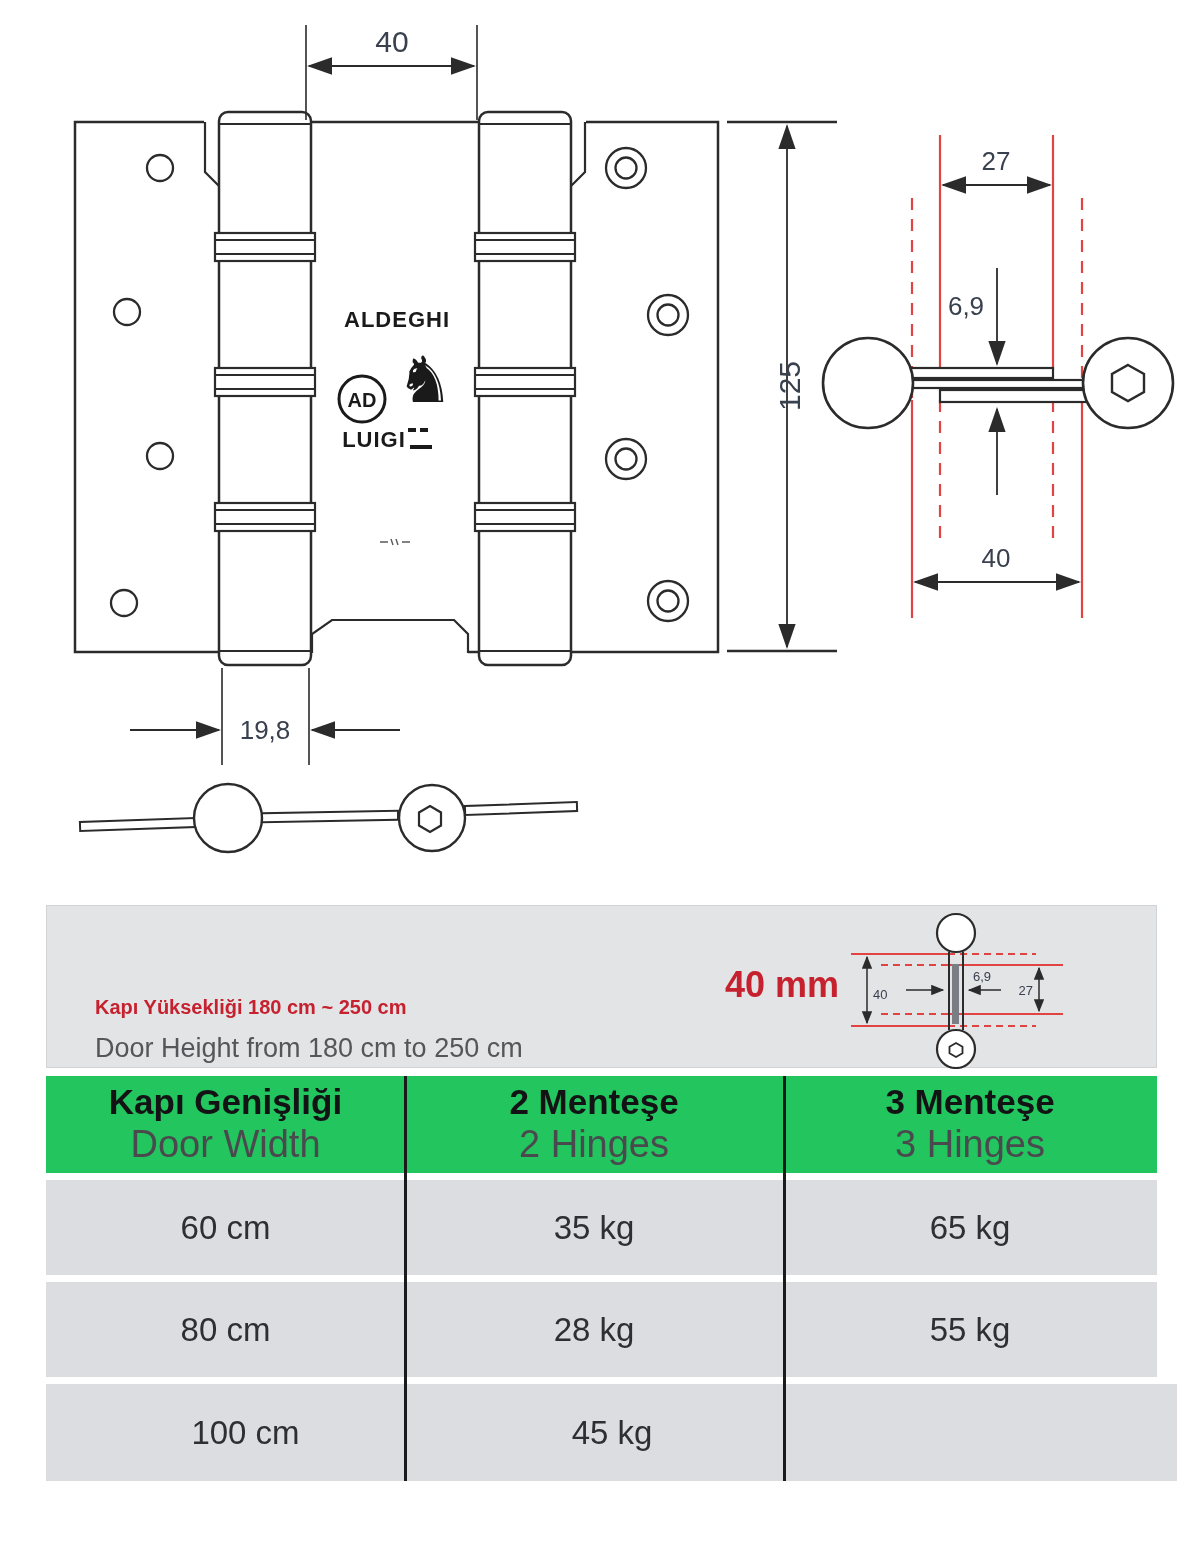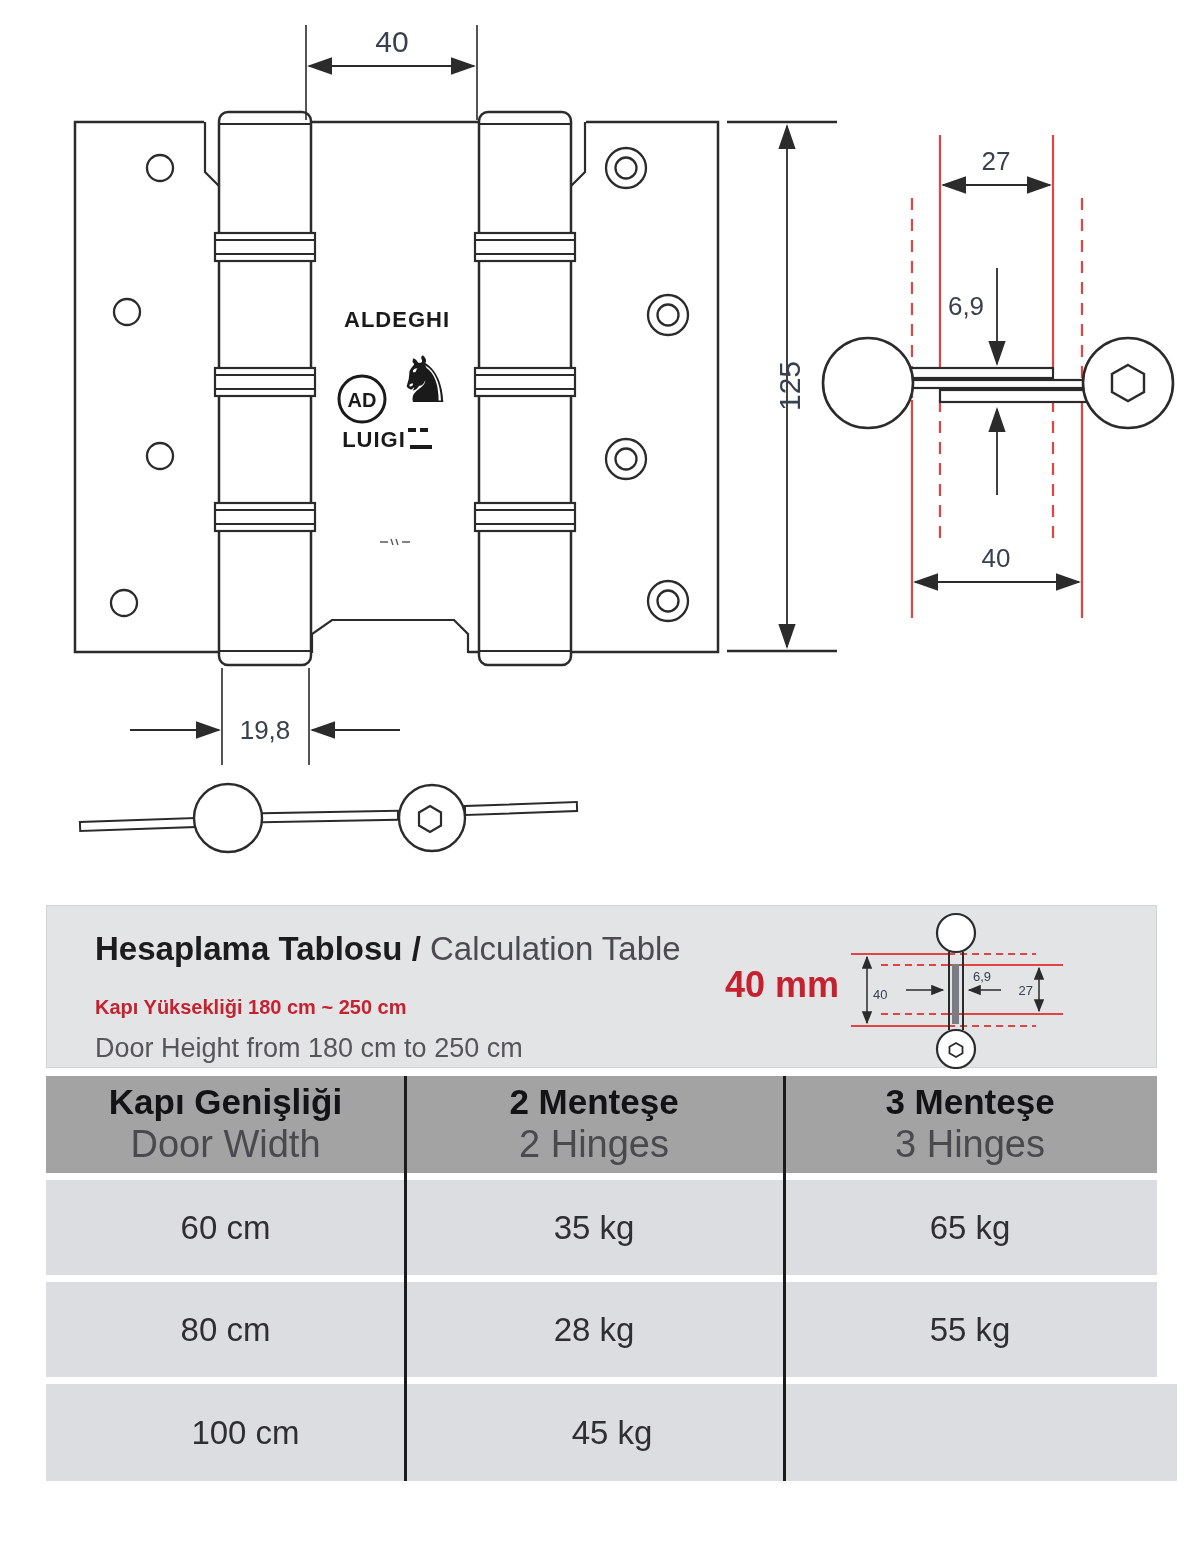--- a/index.html
+++ b/index.html
@@ -29,21 +29,21 @@
   .size-label{
     position:absolute;left:660px;top:58px;width:150px;text-align:center;
     font-size:36px;font-weight:bold;color:#c6212f;
   }
   .mini-svg{position:absolute;left:790px;top:3px;}
 
   .white-gap{width:100%;height:8px;background:#ffffff;}
   .row-gap{width:100%;height:7px;background:#ffffff;}
 
   .thead{
-    display:flex;width:100%;height:97px;background:#a3a3a3;
+    display:flex;width:100%;height:97px;background:#22c55e;
   }
   .thead .cell{display:flex;flex-direction:column;align-items:center;justify-content:center;}
   .cell.c1{width:359px;}
   .cell.c2{width:378px;}
   .cell.c3{width:374px;}
   .th-tr{font-size:35px;font-weight:bold;color:#131316;line-height:1.15;}
   .th-en{font-size:38px;color:#4a4a4e;line-height:1.2;}
 
   .trow{display:flex;width:100%;height:95px;background:#dcdde0;}
   .trow.last{height:97px;padding-left:20px;}
@@ -193,23 +193,20 @@
     <rect x="465" y="804" width="112" height="9" stroke-width="2" transform="rotate(-2 521 808)"></rect>
     <circle cx="228" cy="818" r="34" stroke-width="2.4"></circle>
     <circle cx="432" cy="818" r="33" stroke-width="2.4"></circle>
     <polygon points="430,806 441,812.5 441,825.5 430,832 419,825.5 419,812.5" stroke-width="2.2"></polygon>
   </g>
 </svg>
 
 <div class="table-wrap">
 
   <div class="panel-head">
-    <div class="p-title">
-      <span class="t-bold">Hesaplama Tablosu /</span><span class="t-en"> Calculation Table</span>
-    </div>
     <div class="p-sub-tr">Kapı Yüksekliği 180 cm ~ 250 cm</div>
     <div class="p-sub-en">Door Height from 180 cm to 250 cm</div>
 
     <div class="size-label">40 mm</div>
 
     <svg class="mini-svg" width="240" height="160" viewBox="0 0 240 160">
       <defs>
         <marker id="mah" viewBox="0 0 10 8" refX="9" refY="4" markerWidth="9" markerHeight="7" orient="auto-start-reverse">
           <path d="M0,0 L10,4 L0,8 z" fill="#2b2b2b"></path>
         </marker>

